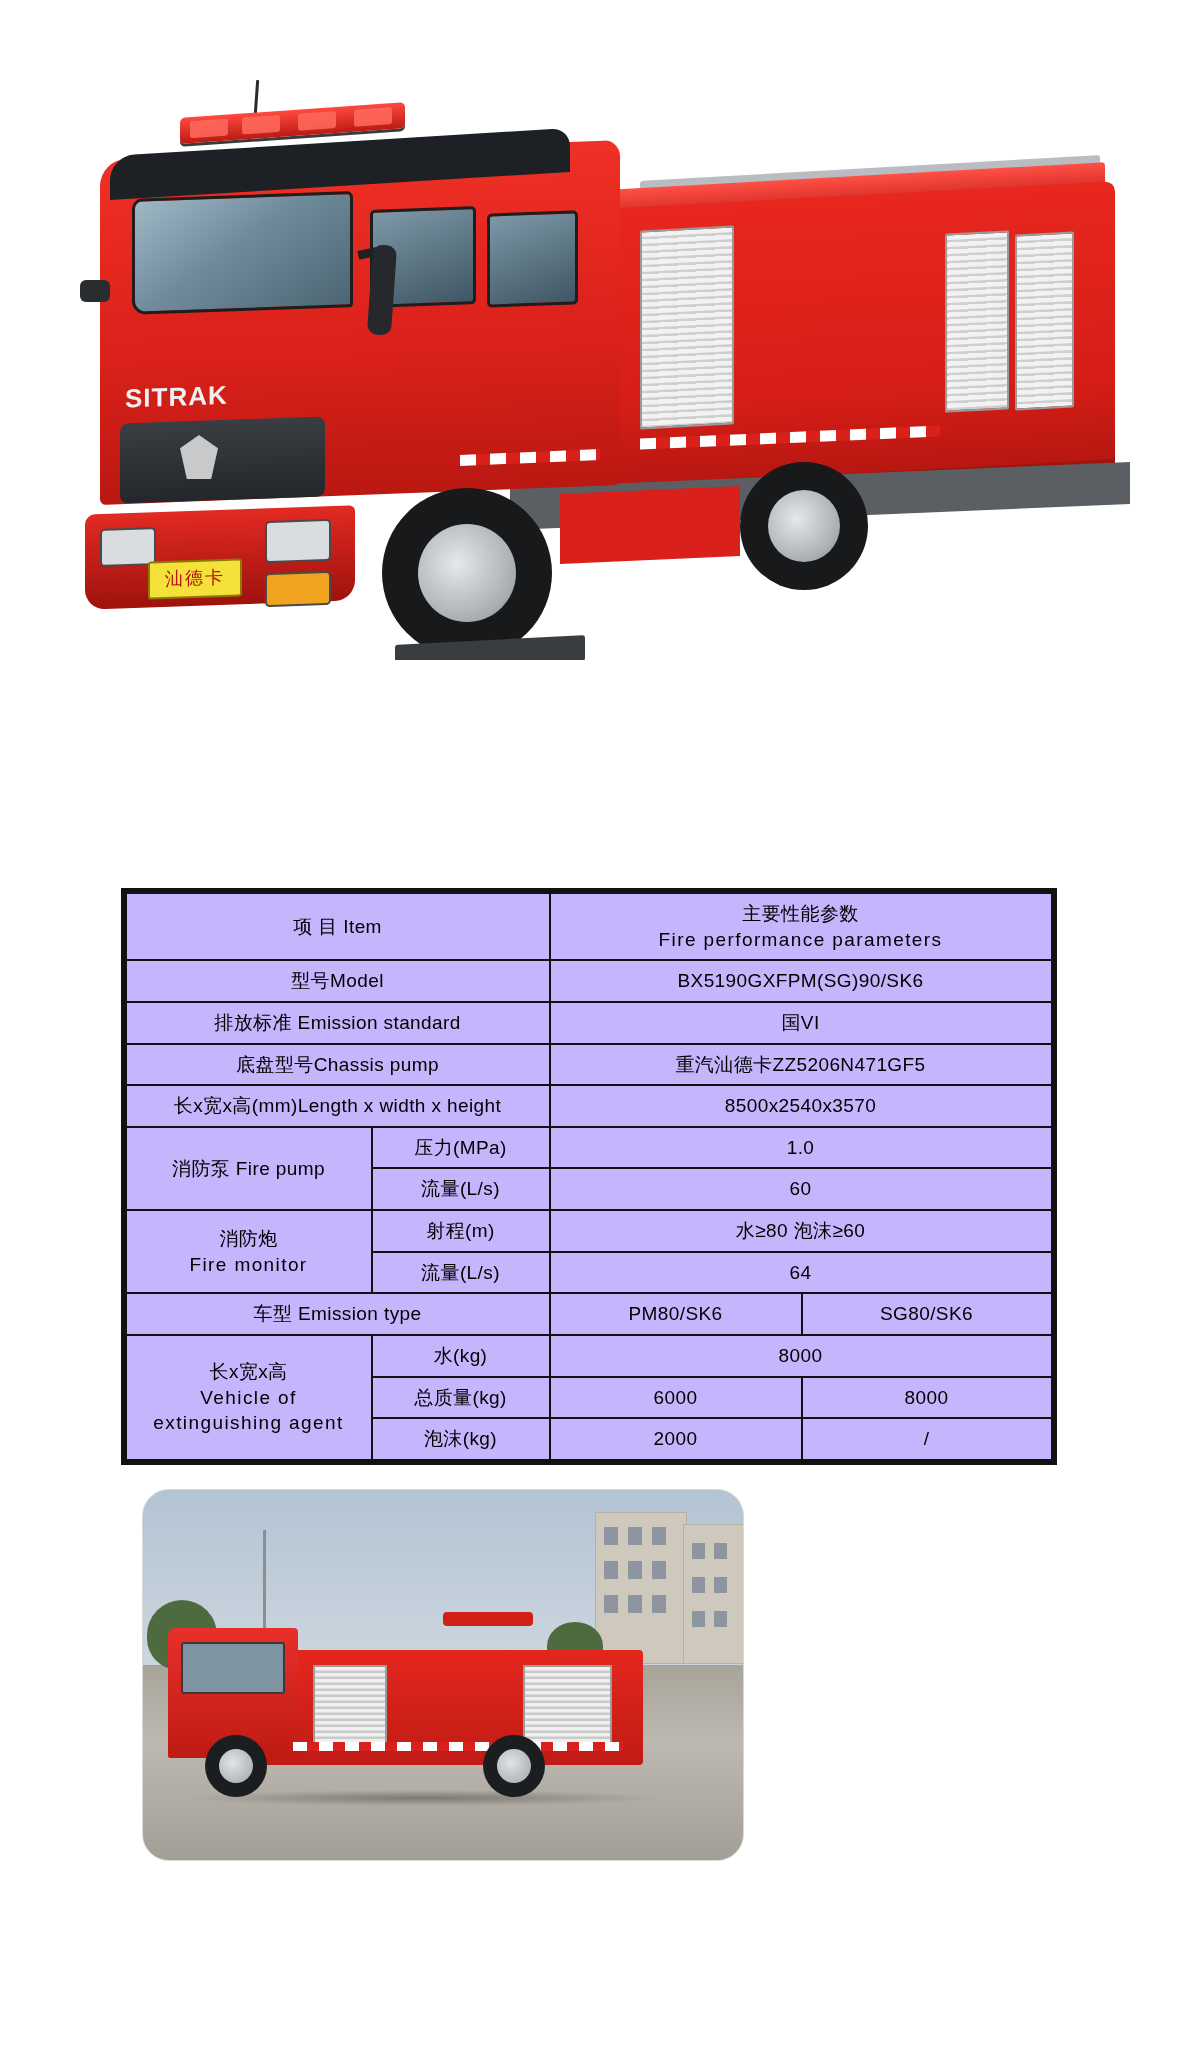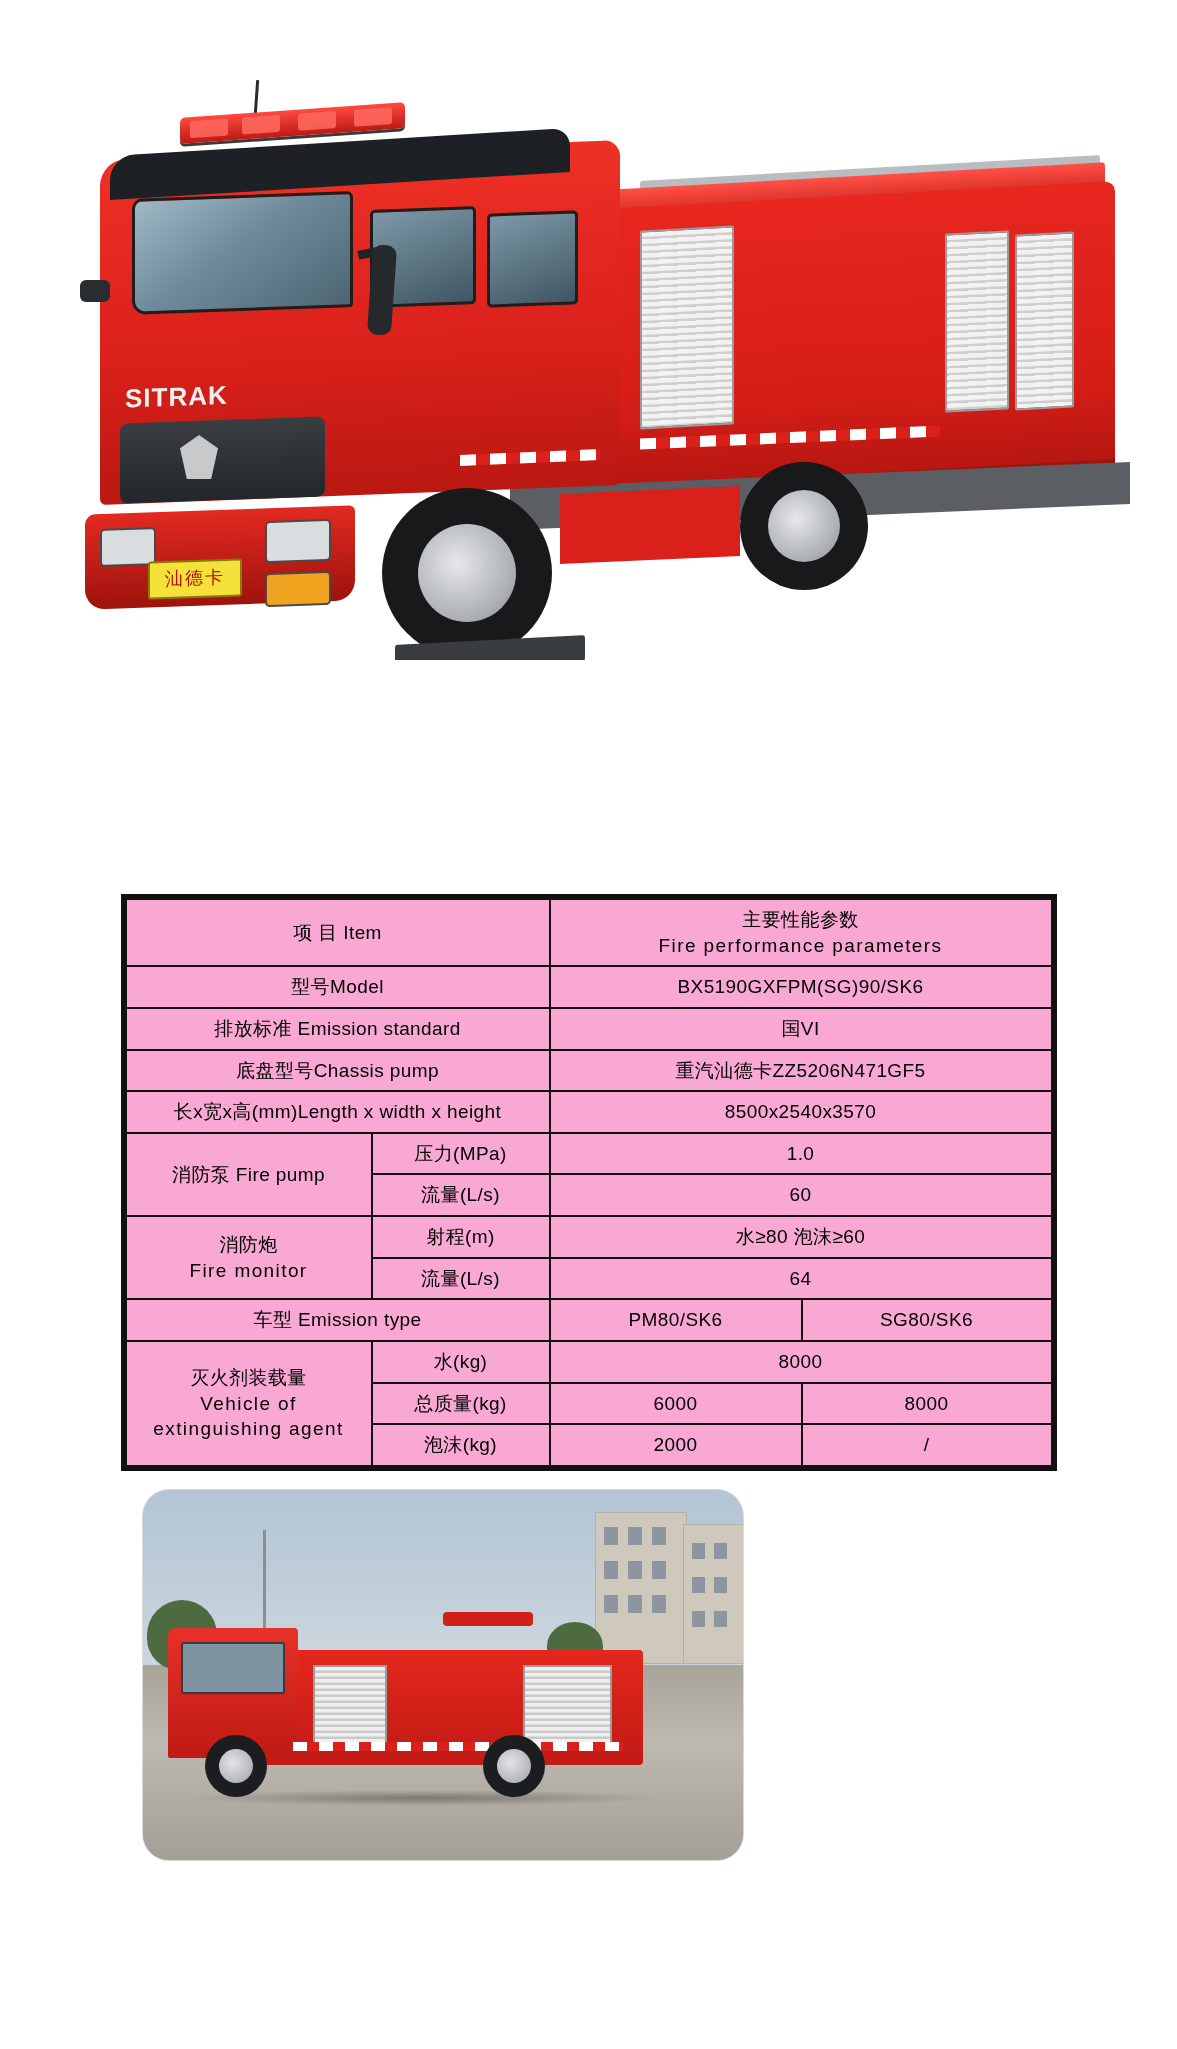--- a/index.html
+++ b/index.html
@@ -294,24 +294,24 @@
 
   
   .table-zone {
     position: absolute;
     left: 0;
     top: 880px;
     width: 1177px;
   }
   table.spec {
     border-collapse: collapse;
-    margin: 14px auto;
+    margin: 8px auto;
     width: 930px;
     border: 6px solid #111;
-    background: #f9a8d4;
+    background: #c4b5fd;
     table-layout: fixed;
   }
   table.spec td {
     border: 2px solid #111;
     text-align: center;
     vertical-align: middle;
     font-size: 19px;
     padding: 7px 4px;
     line-height: 1.35;
     letter-spacing: 0.4px;
@@ -537,21 +537,21 @@
       </tr>
 
       <tr>
         <td colspan="2">车型 Emission type</td>
         <td>PM80/SK6</td>
         <td>SG80/SK6</td>
       </tr>
 
       <tr>
         <td rowspan="3" class="zh-en">
-          <span class="zh">灭火剂装载量</span>
+          <span class="zh">长x宽x高</span>
           <span class="en">Vehicle of</span>
           <span class="en">extinguishing agent</span>
         </td>
         <td>水(kg)</td>
         <td colspan="2">8000</td>
       </tr>
       <tr>
         <td>总质量(kg)</td>
         <td>6000</td>
         <td>8000</td>

